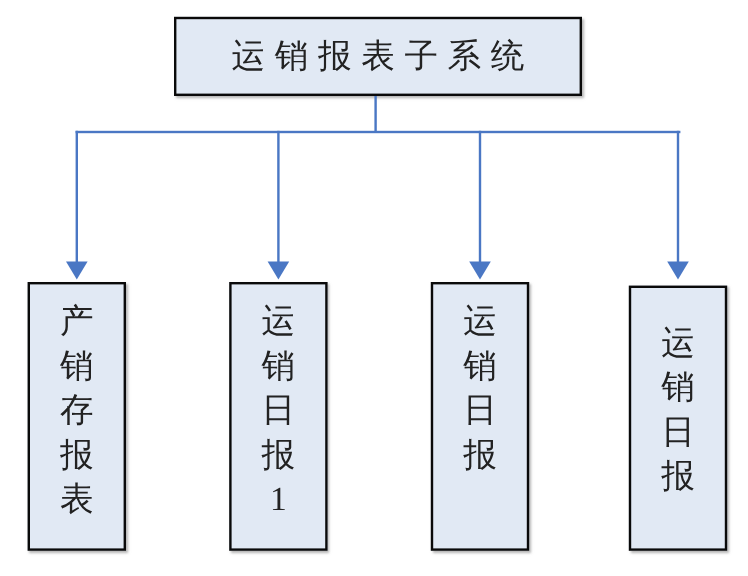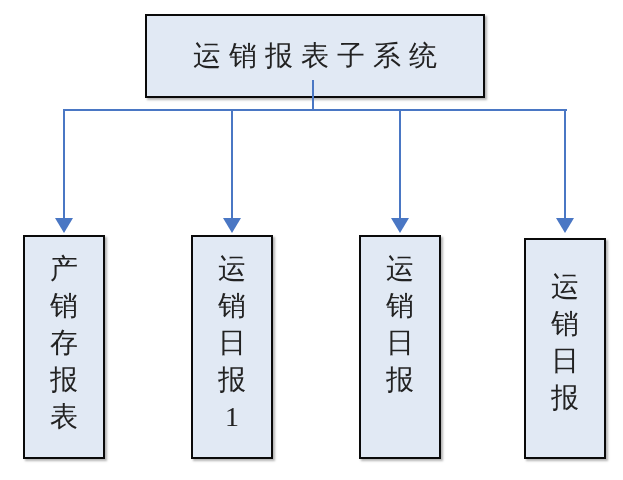--- a/index.html
+++ b/index.html
@@ -20,21 +20,21 @@
     box-sizing: border-box;
     background: #e1e9f4;
     border: 2px solid #0a0a0a;
     box-shadow: 1.5px 1.5px 2px rgba(120,120,120,0.55);
     color: #222222;
   }
   .node.root {
     left: 145px;
     top: 14px;
     width: 340px;
-    height: 84px;
+    height: 66px;
     display: flex;
     align-items: center;
     justify-content: center;
     font-size: 28px;
     letter-spacing: 8px;
     text-indent: 8px;
     white-space: nowrap;
   }
   .node.child {
     top: 235px;

